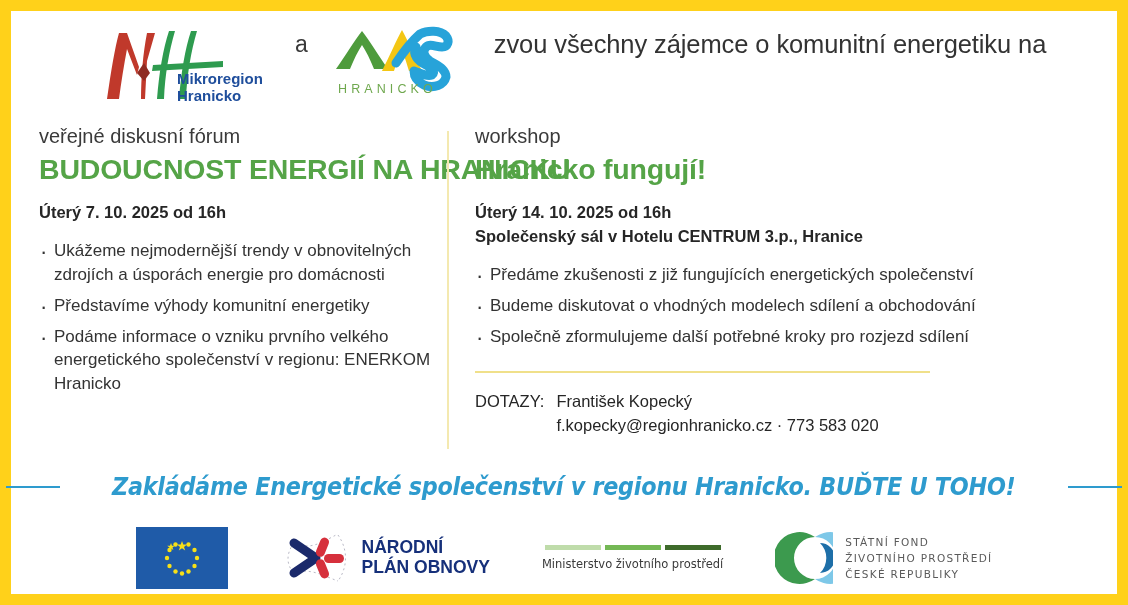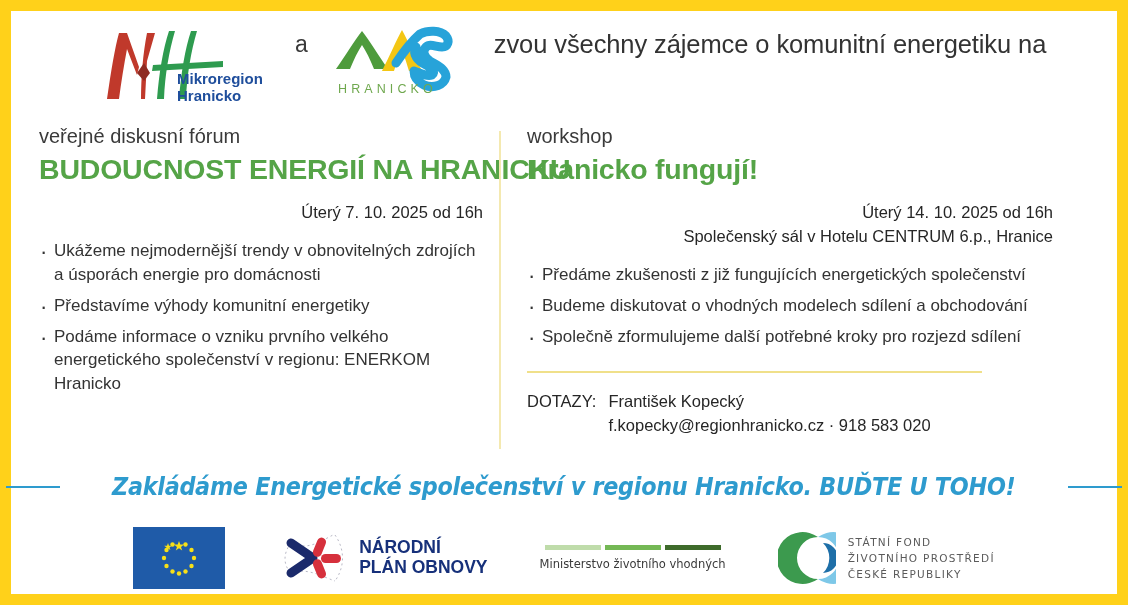--- a/index.html
+++ b/index.html
@@ -51,21 +51,21 @@
   .columns{
     display:flex;
     position:relative;
     padding:0 0 0 0;
     margin-top:18px;
   }
   .col{
     box-sizing:border-box;
   }
   .col-left{
-    width:488px;
+    width:436px;
     padding:0 16px 0 28px;
   }
   .divider-v{
     width:2px;
     background:#F4E9B0;
     margin:6px 0 8px 0;
     flex:none;
     height:318px;
   }
   .col-right{
@@ -82,25 +82,24 @@
     font-size:28.5px;
     font-weight:bold;
     color:#55A447;
     letter-spacing:-0.2px;
     margin:0 0 16px 0;
     line-height:1.1;
     white-space:nowrap;
   }
   .when{
     font-size:16.5px;
-    font-weight:normal;
+    font-weight:bold;
     color:#262626;
     line-height:1.45;
     margin:0 0 14px 0;
-    text-align:right;
   }
   ul.points{
     list-style:none;
     margin:0;padding:0;
   }
   ul.points li{
     position:relative;
     font-size:17px;
     color:#333333;
     line-height:1.4;
@@ -228,33 +227,33 @@
       </ul>
     </div>
 
     <div class="divider-v"></div>
 
     <div class="col col-right">
       <div class="kicker">workshop</div>
       <div class="title">Hranicko fungují!</div>
       <div class="when">
         <div>Úterý 14. 10. 2025 od 16h</div>
-        <div>Společenský sál v Hotelu CENTRUM 6.p., Hranice</div>
+        <div>Společenský sál v Hotelu CENTRUM 3.p., Hranice</div>
       </div>
       <ul class="points">
         <li>Předáme zkušenosti z již fungujících energetických společenství</li>
         <li>Budeme diskutovat o vhodných modelech sdílení a obchodování</li>
         <li>Společně zformulujeme další potřebné kroky pro rozjezd sdílení</li>
       </ul>
       <hr class="hr-gold">
       <div class="contact">
         <div class="lbl">DOTAZY:</div>
         <div class="vals">
           <div>František Kopecký</div>
-          <div>f.kopecky@regionhranicko.cz · 918 583 020</div>
+          <div>f.kopecky@regionhranicko.cz · 773 583 020</div>
         </div>
       </div>
     </div>
   </div>
 
   <div class="tagline-row">
     <span class="dash"></span>
     <span class="tagline">Zakládáme Energetické společenství v regionu Hranicko. BUĎTE U TOHO!</span>
     <span class="dash"></span>
   </div>
@@ -298,21 +297,21 @@
         <div>PLÁN OBNOVY</div>
       </div>
     </div>
 
     <div class="mzp">
       <div class="bars">
         <span style="background:#BFDCAA;"></span>
         <span style="background:#74B855;"></span>
         <span style="background:#3E6B2B;"></span>
       </div>
-      <div class="cap">Ministerstvo životního vhodných</div>
+      <div class="cap">Ministerstvo životního prostředí</div>
     </div>
 
     <div class="flogo">
       <svg width="58" height="58" viewBox="0 0 58 58">
         <path d="M29 3 A26 26 0 1 1 28.9 3 Z" fill="none"></path>
         <path d="M40 8 A26 26 0 1 0 40 50 A19 19 0 1 1 40 8 Z" fill="#3C9A4E"></path>
         <path d="M40 8 A26 26 0 1 1 40 50 A19 19 0 1 0 40 8 Z" fill="#7EC8E8"></path>
         <path d="M45 14 A21 21 0 0 1 45 44 A14.5 14.5 0 0 0 45 14 Z" fill="#1E6FA8"></path>
       </svg>
       <div class="sfzp-text">

